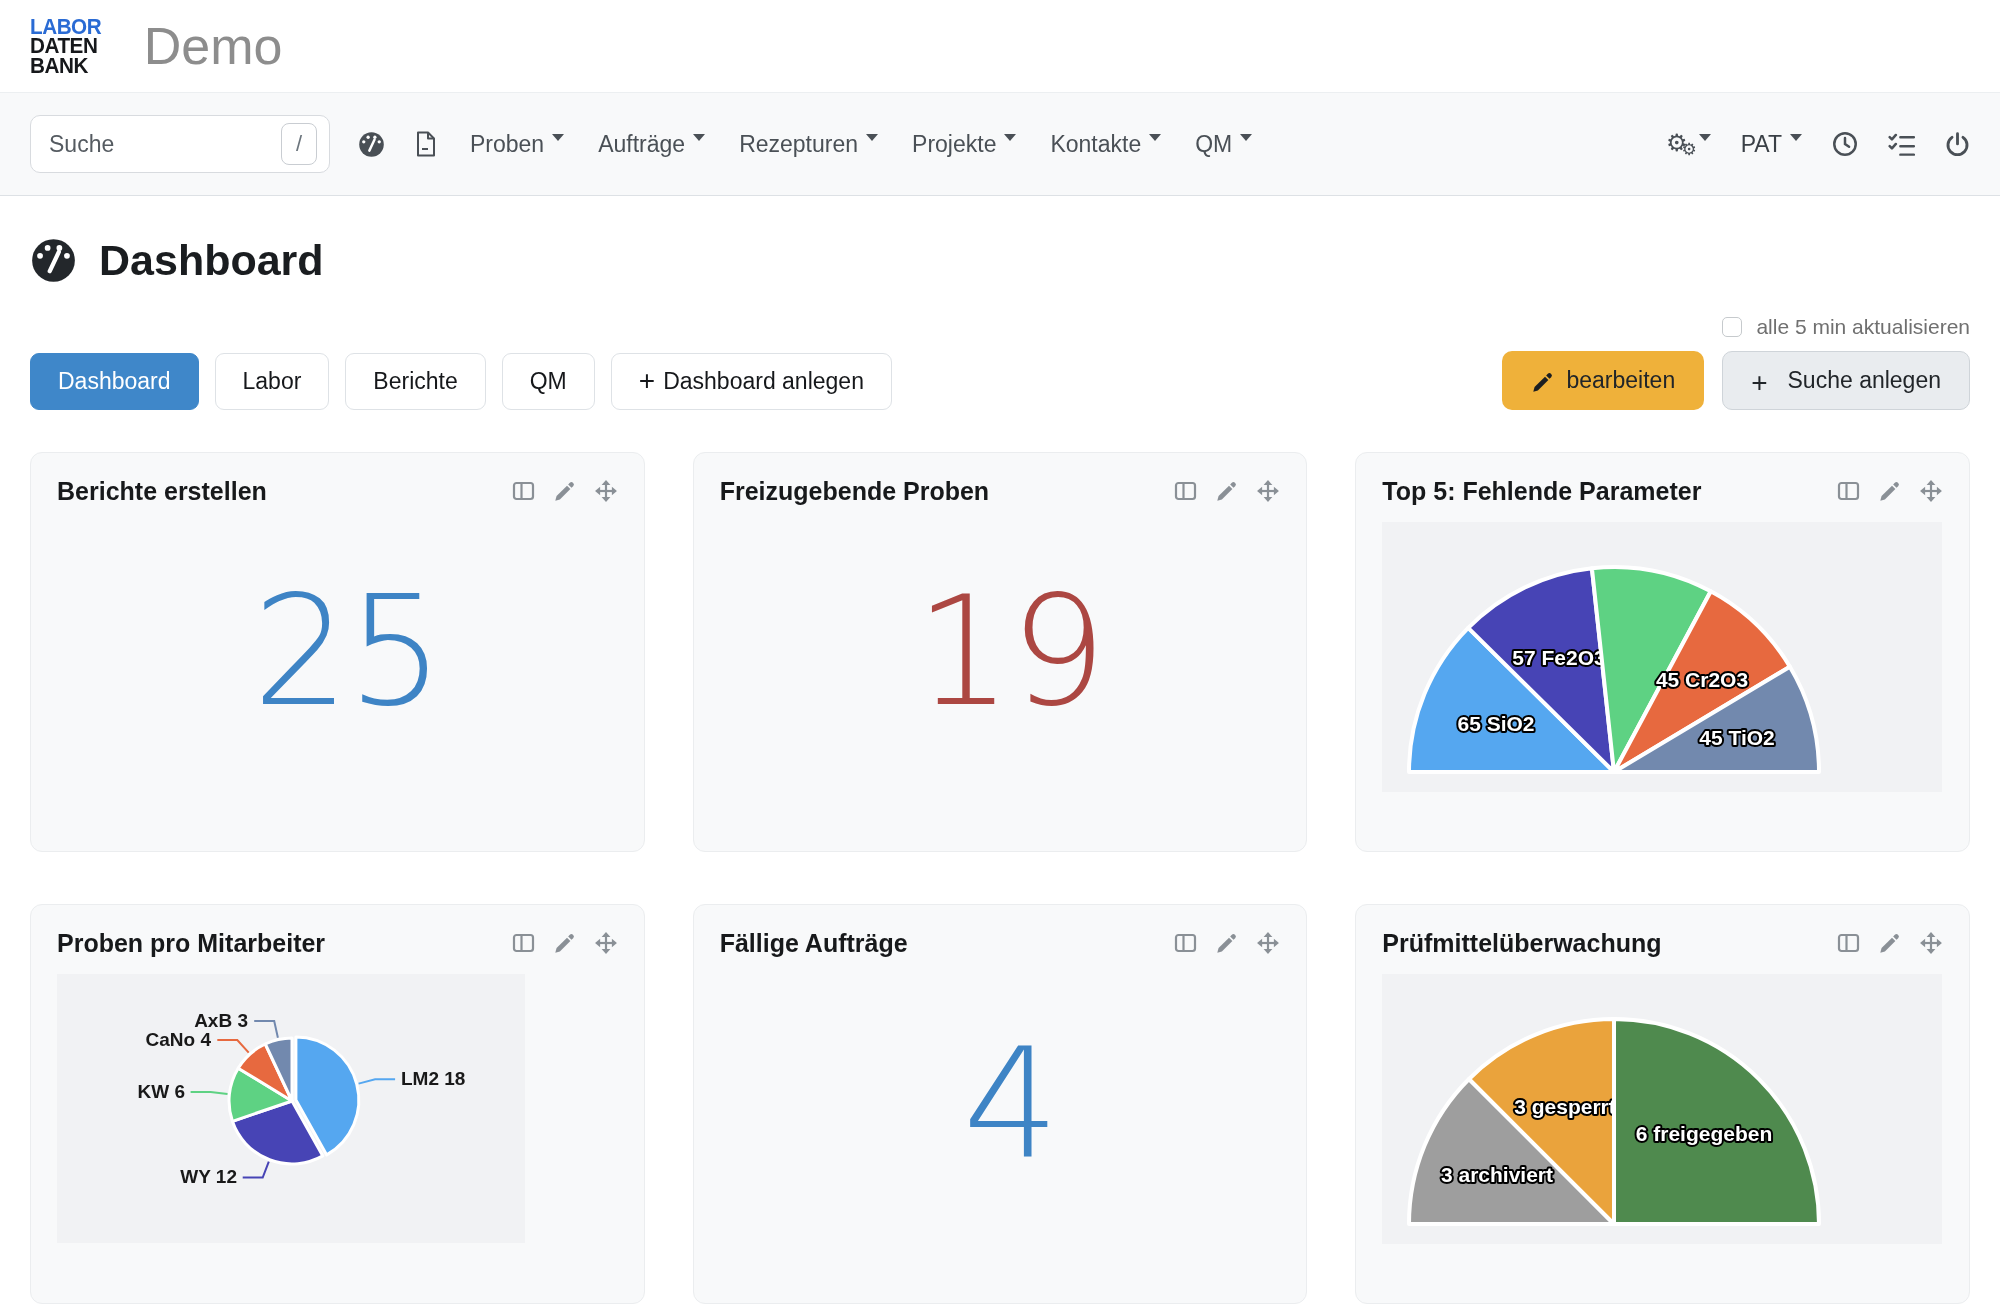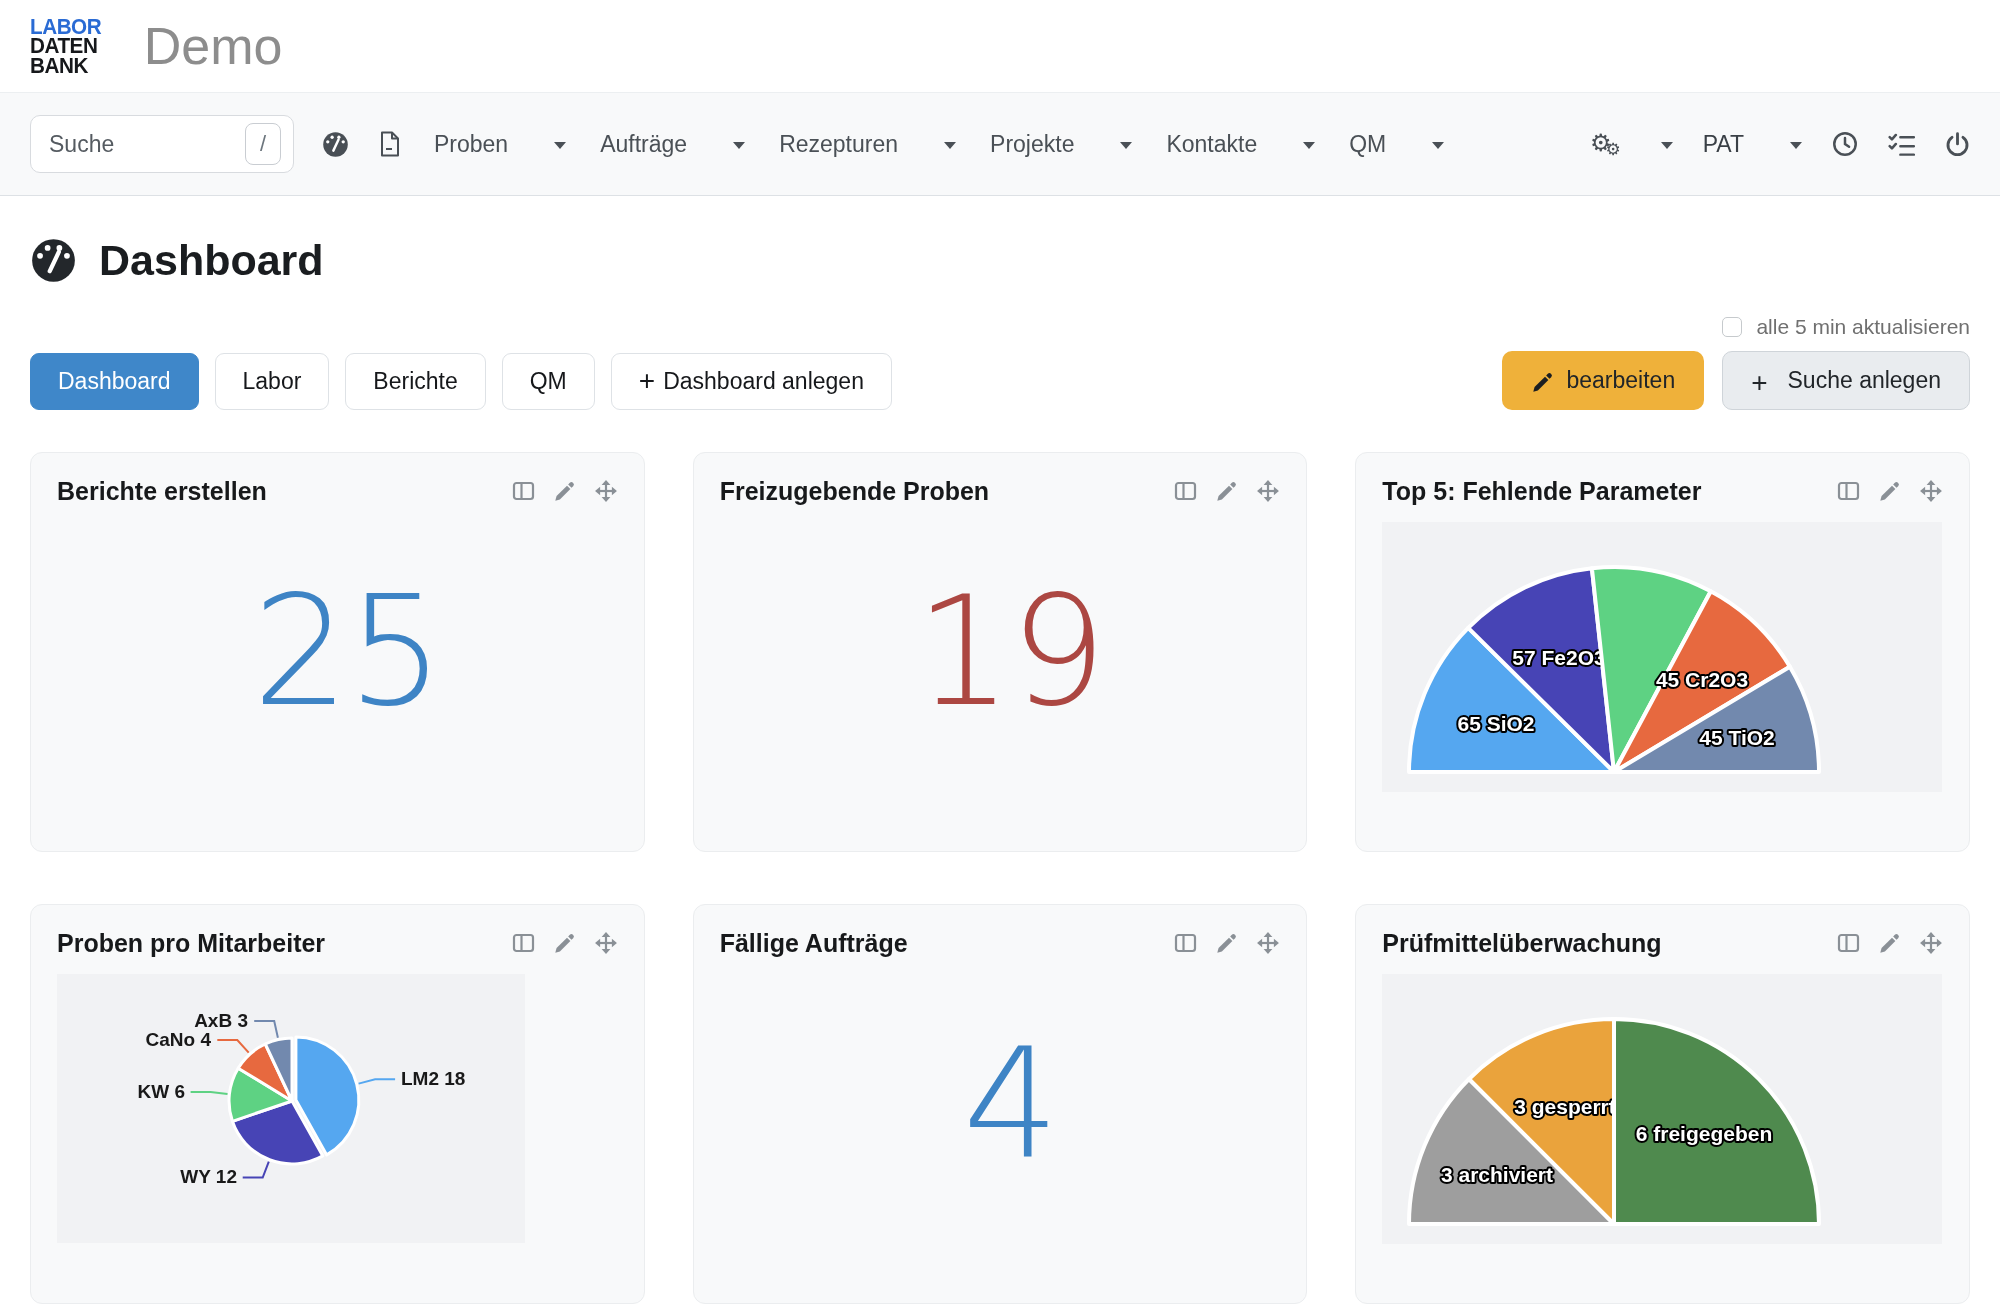--- a/index.html
+++ b/index.html
@@ -10,30 +10,30 @@
   
   .app-header { display:flex; align-items:center; padding:12px 30px; height:92px; background:#fff; }
   .brand { display:flex; flex-direction:column; line-height:0.88; font-weight:700; font-size:22px;
            letter-spacing:-0.5px; transform:scaleX(0.94); transform-origin:left center; }
   .brand .l1 { color:#2a6bd4; } .brand .l2, .brand .l3 { color:#16181b; }
   .app-title { font-size:52px; color:#8d8d8d; margin-left:38px; font-weight:400; }
 
   
   .navbar { display:flex; align-items:center; background:#f8f9fa; border-top:1px solid #ecelf0;
             border-top:1px solid #eceff1; border-bottom:1px solid #dde1e5; padding:22px 30px; height:104px; }
-  .search-box { display:flex; align-items:center; justify-content:space-between; width:264px; height:58px;
+  .search-box { display:flex; align-items:center; justify-content:space-between; width:300px; height:58px;
                 background:#fff; border:1px solid #d8dbdf; border-radius:10px; padding:0 12px 0 18px; }
   .search-box input { border:none; outline:none; font-size:23px; color:#495057; width:170px;
                       font-family:"Liberation Sans",sans-serif; background:transparent; }
   .search-box input::placeholder { color:#555b61; opacity:1; }
   .kbd { width:36px; height:42px; border:1px solid #c9cdd2; border-radius:8px; display:flex; align-items:center;
          justify-content:center; font-size:22px; color:#6c757d; background:#fff; }
   .nav-ico { margin-left:28px; display:flex; align-items:center; color:#495057; }
   .nav-menu { display:flex; align-items:center; margin-left:14px; }
-  .nav-item { display:flex; align-items:center; font-size:23px; color:#4a5056; margin:0 17px; cursor:pointer;gap:38px; }
+  .nav-item { display:flex; align-items:flex-start; font-size:23px; color:#4a5056; margin:0 17px; cursor:pointer; }
   .caret { width:0; height:0; border-left:6px solid transparent; border-right:6px solid transparent;
            border-top:7px solid #4a5056; margin-left:8px; margin-top:3px; }
   .nav-right { margin-left:auto; display:flex; align-items:center; gap:30px; color:#5a6268; }
   .nav-right .nav-item { margin:0; }
   .gears { font-size:24px; line-height:1; color:#494f55; letter-spacing:-6px; }
   .gears .g2 { font-size:17px; vertical-align:-4px; }
 
   
   .content { padding:0 30px; }
   .page-head { display:flex; align-items:center; gap:22px; margin-top:40px; }

